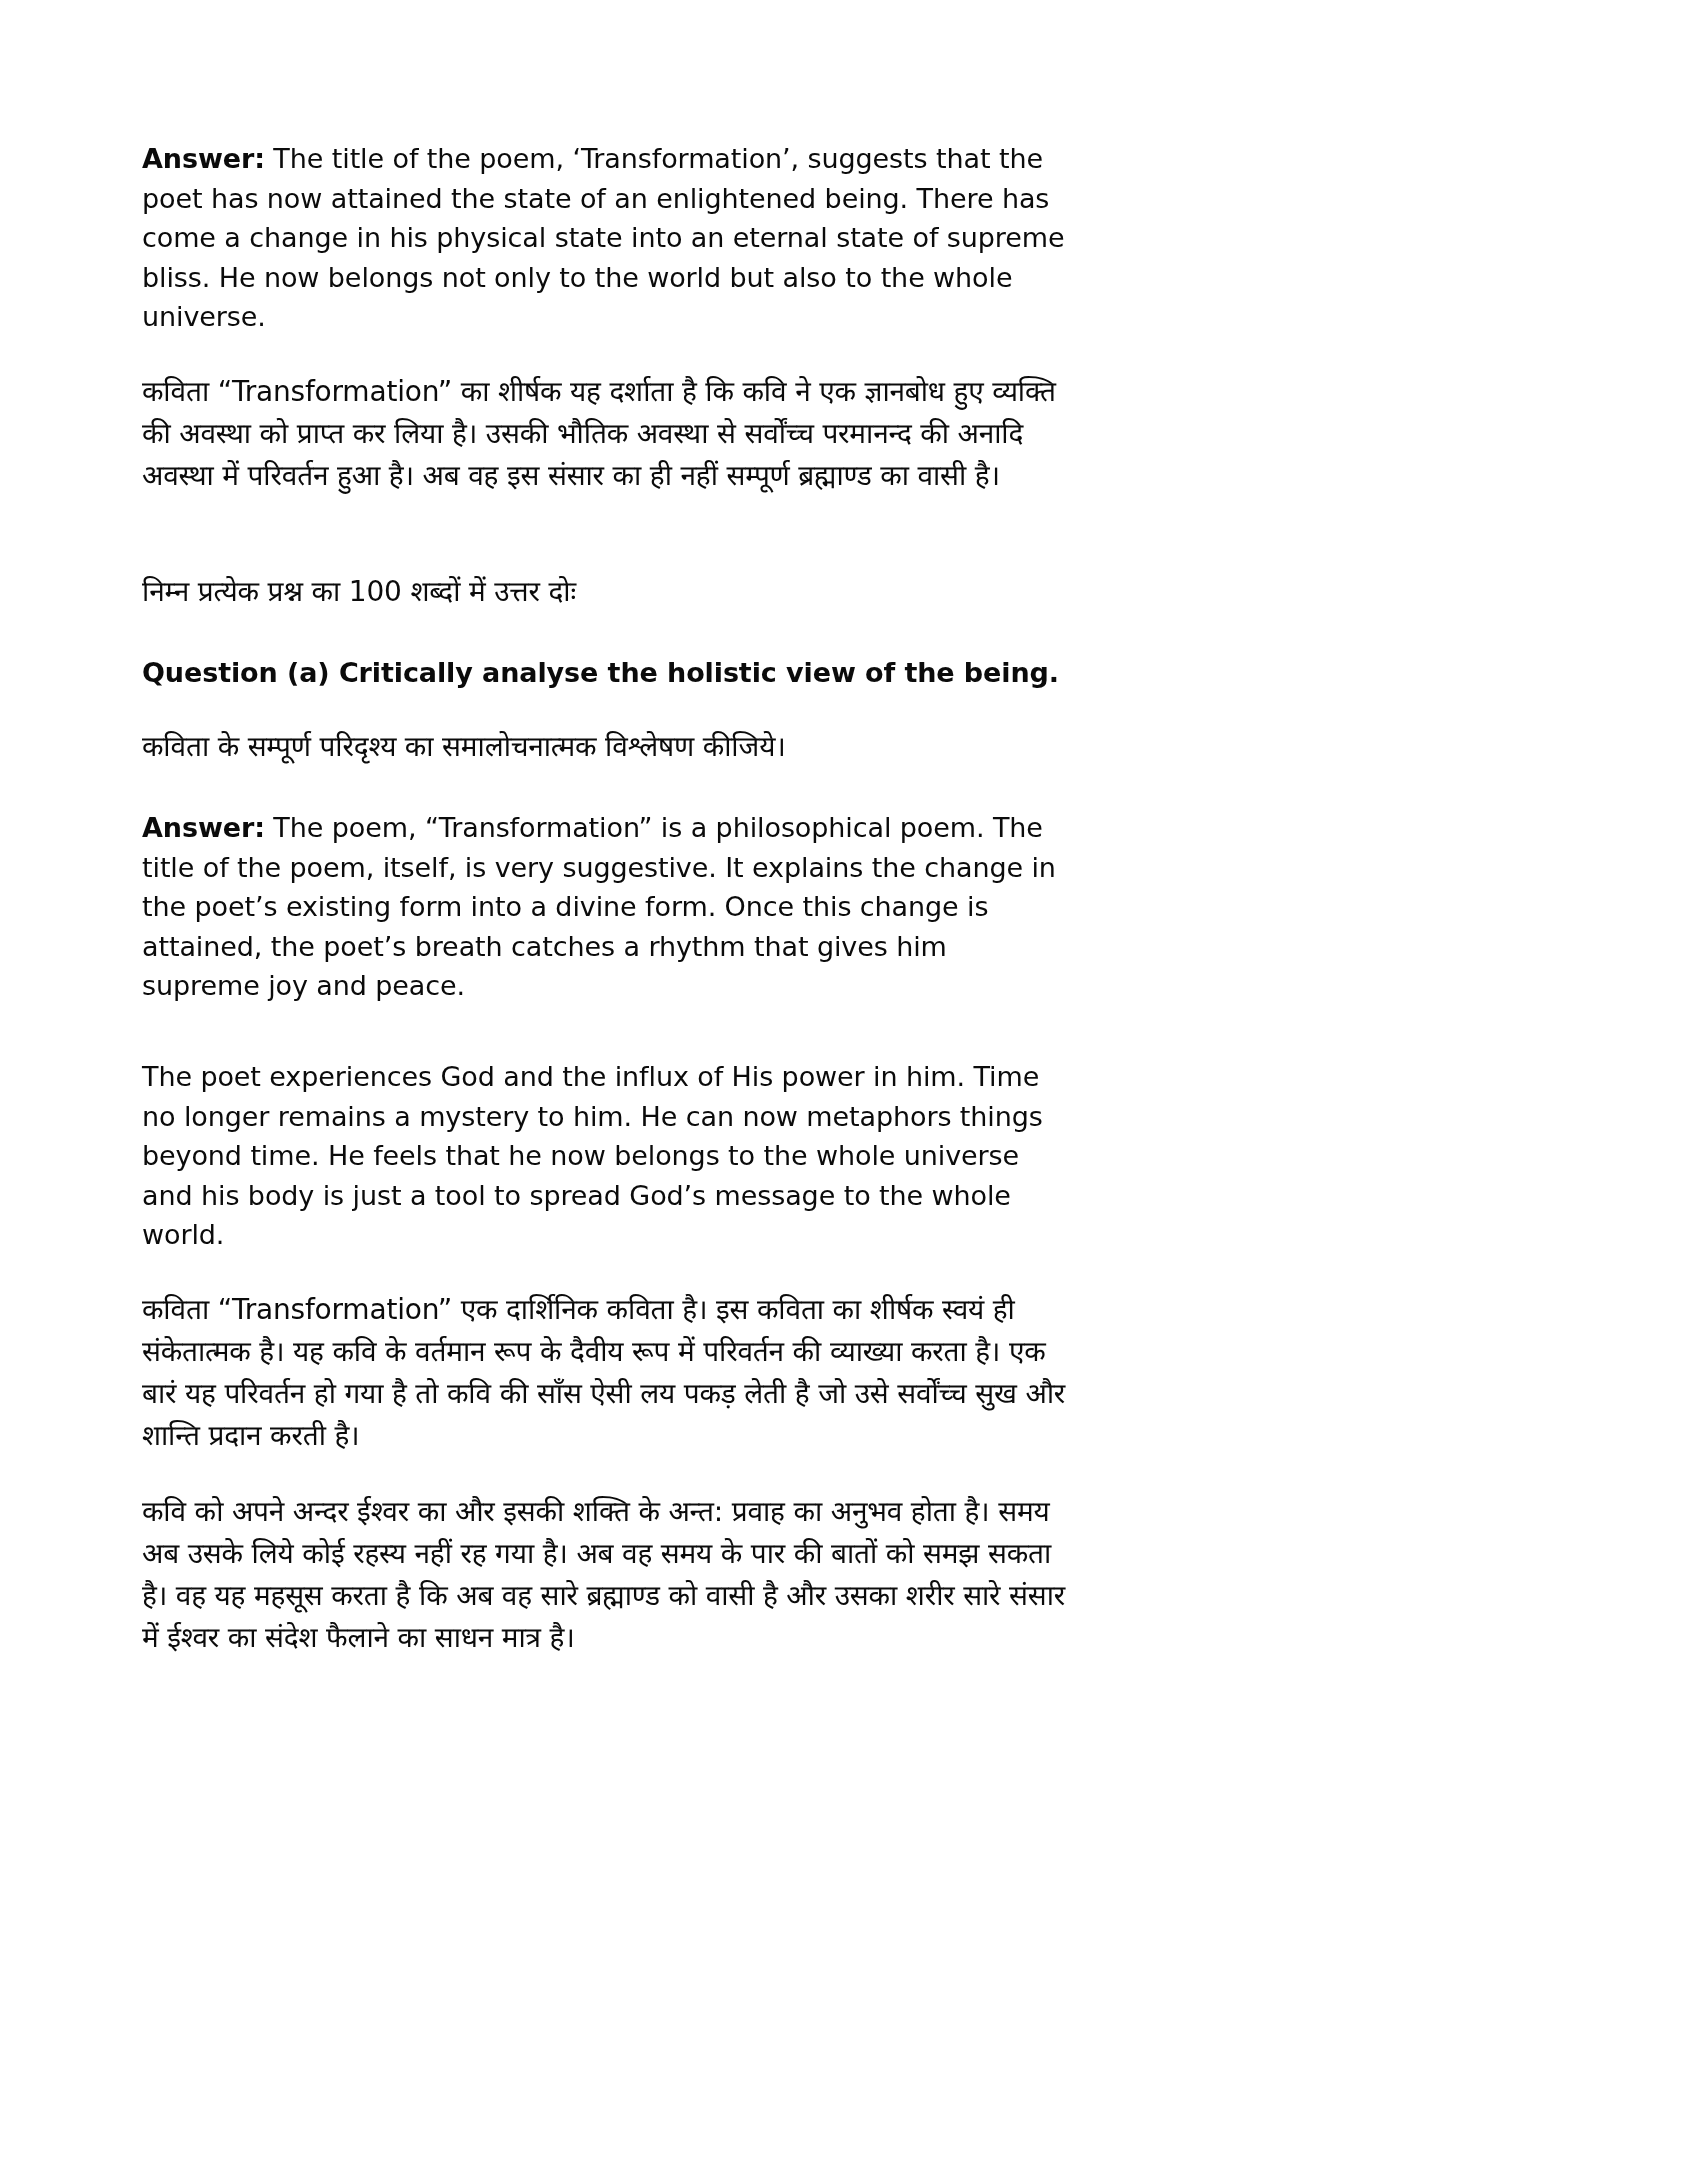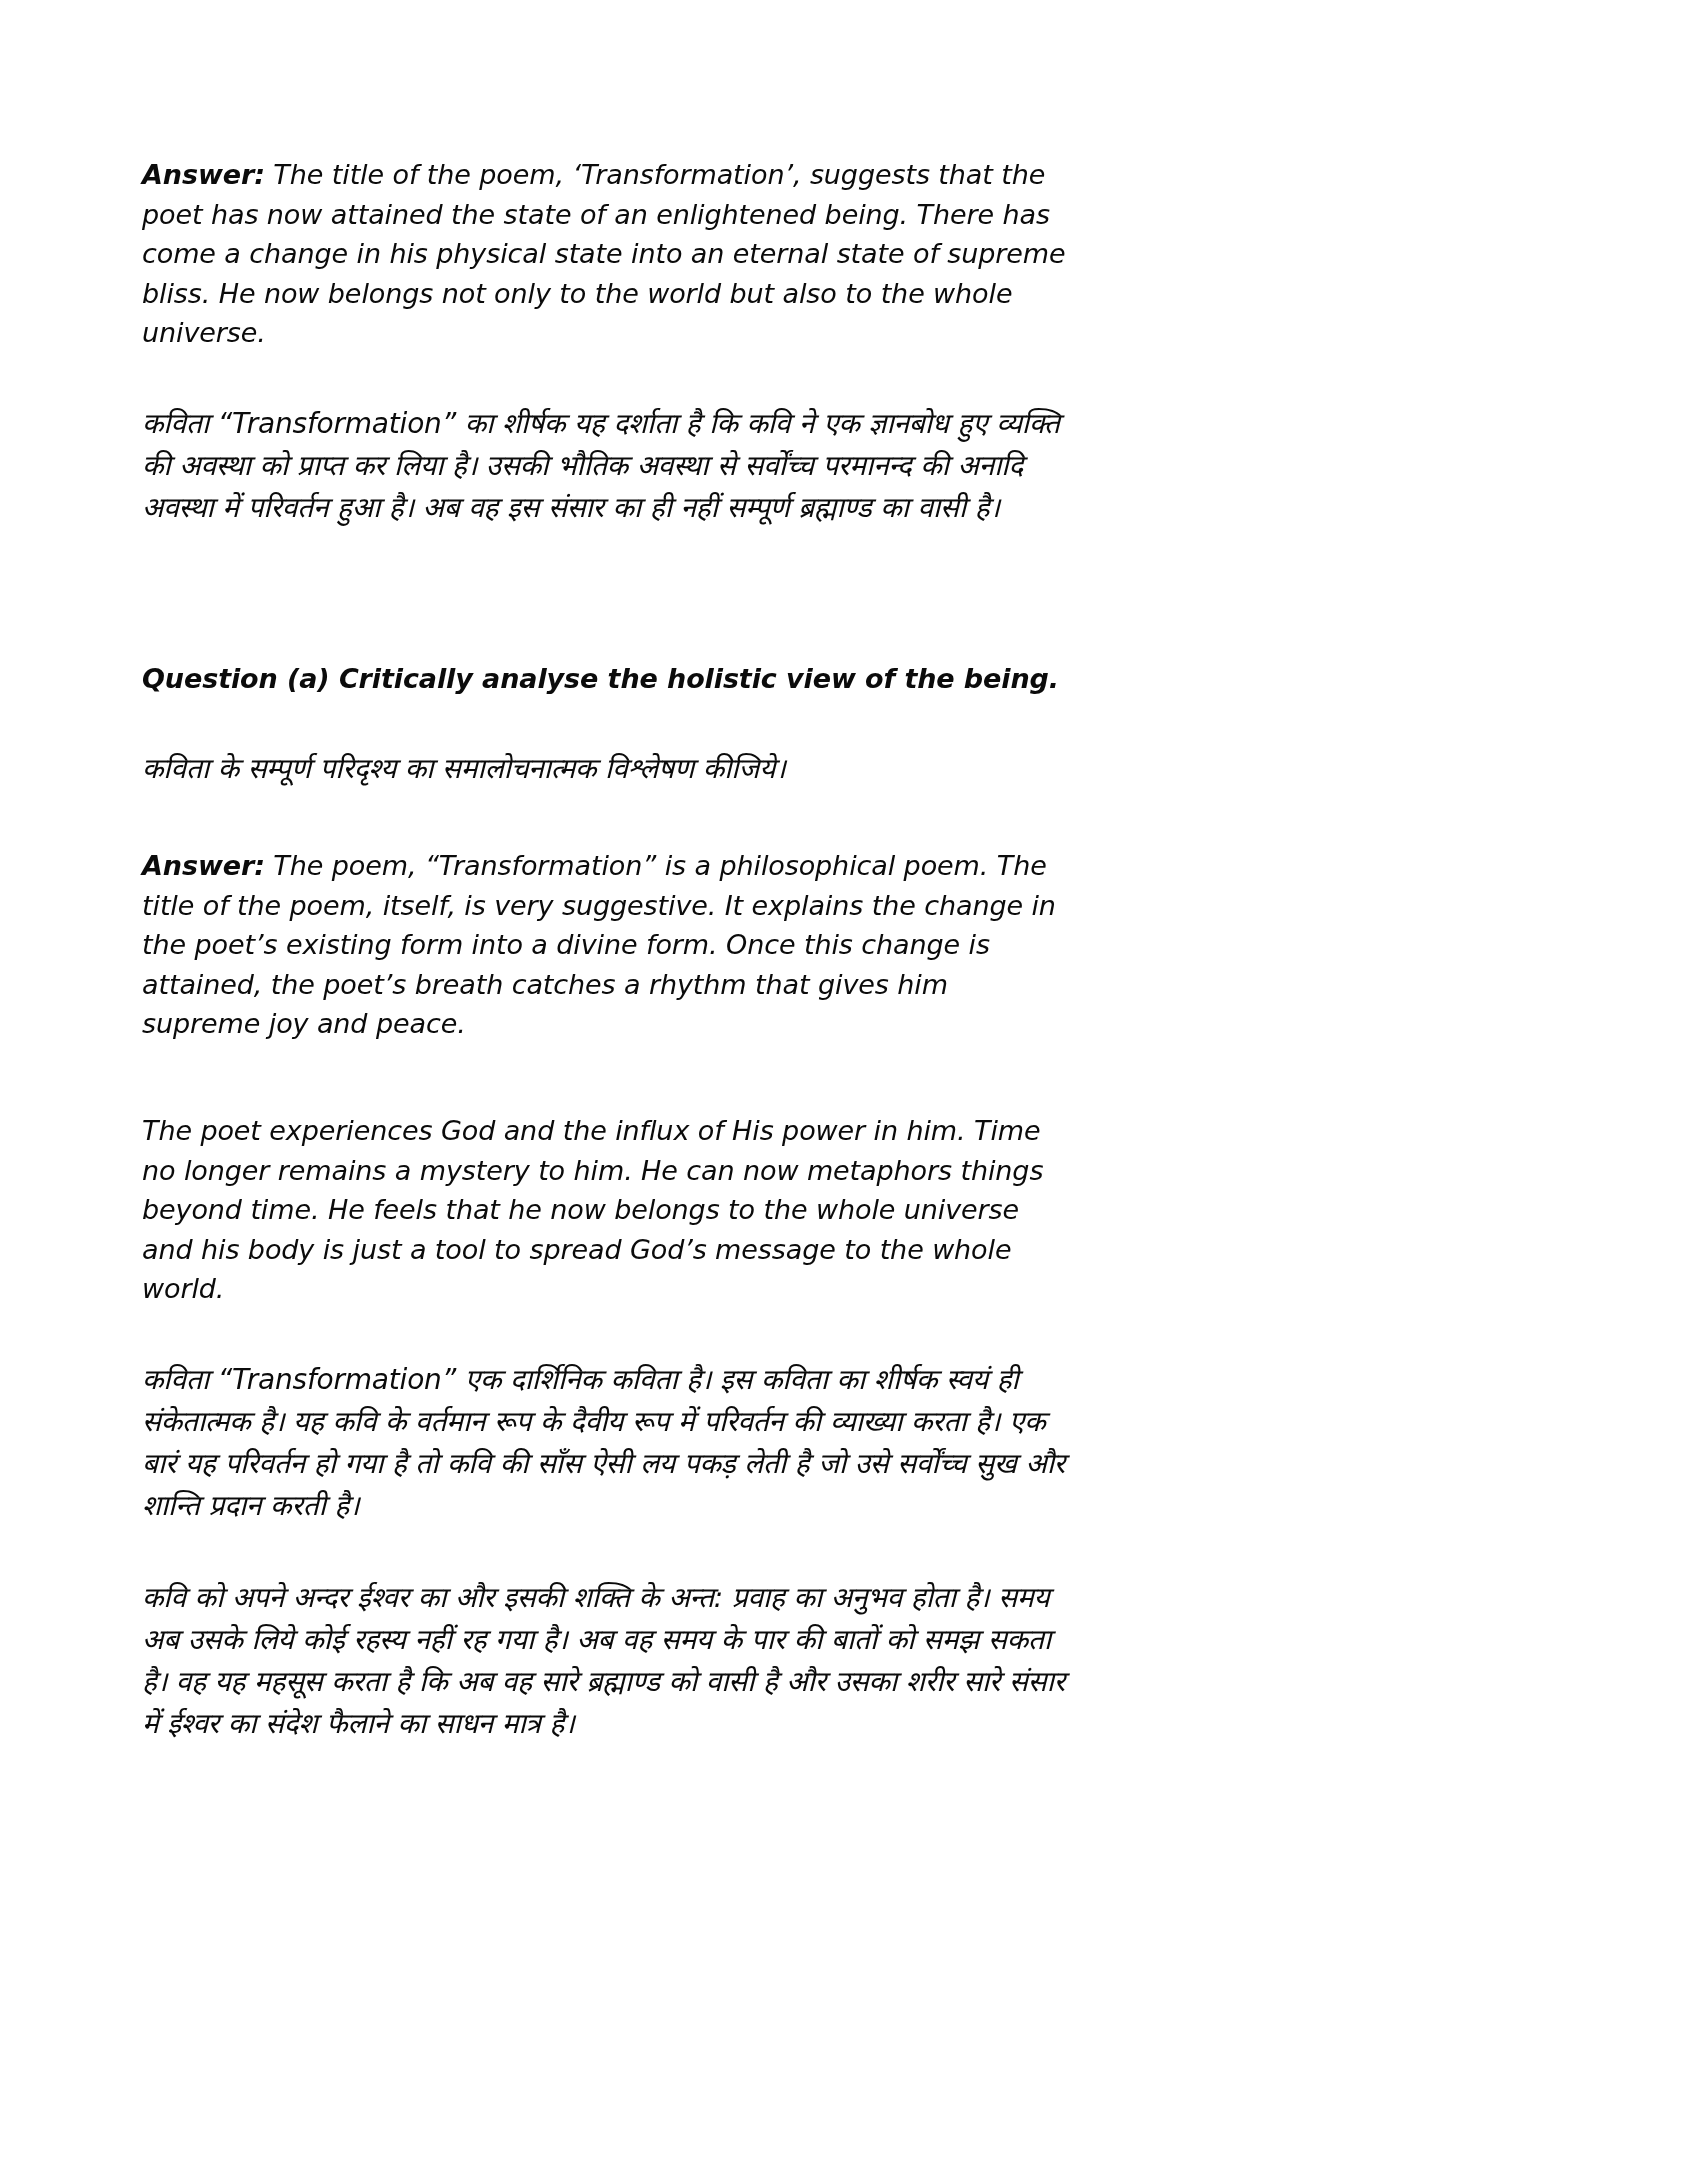--- a/index.html
+++ b/index.html
@@ -20,27 +20,26 @@
     height: 2178px;
     background: #ffffff;
     box-sizing: border-box;
     padding: 139px 0 0 0;
   }
   .content {
     margin-left: 142px;
     width: 926px;
   }
   p.para {
-    margin: 16px 0 0 0;
+    margin: 0 0 0 0;
     font-size: 27px;
     line-height: 1.465;
     letter-spacing: -0.1px;
     color: #0b0b0b;
     text-align: left;
-    font-style: italic;
   }
   p.en {
     font-family: "DejaVu Sans", "Liberation Sans", sans-serif;
     font-size: 27px;
     line-height: 1.465;
   }
   p.hi {
     font-family: "DejaVu Sans", "Liberation Sans", sans-serif;
     font-size: 28px;
     line-height: 1.50;
@@ -68,20 +67,21 @@
 
     <div class="gap-md"></div>
 
     <p class="para hi">कविता “Transformation” का शीर्षक यह दर्शाता है कि कवि ने एक ज्ञानबोध हुए व्यक्ति की अवस्था को प्राप्त कर लिया है। उसकी भौतिक अवस्था से सर्वोंच्च परमानन्द की अनादि अवस्था में परिवर्तन हुआ है। अब वह इस संसार का ही नहीं सम्पूर्ण ब्रह्माण्ड का वासी है।</p>
 
     <div class="gap-lg"></div>
 
 
     <div class="gap-md"></div>
 
+    <p class="para hi">निम्न प्रत्येक प्रश्न का 100 शब्दों में उत्तर दोः</p>
 
     <div class="gap-lg"></div>
 
     <p class="para en q-head">Question (a) Critically analyse the holistic view of the being.</p>
 
     <div class="gap-md"></div>
 
     <p class="para hi">कविता के सम्पूर्ण परिदृश्य का समालोचनात्मक विश्लेषण कीजिये।</p>
 
     <div class="gap-lg"></div>

